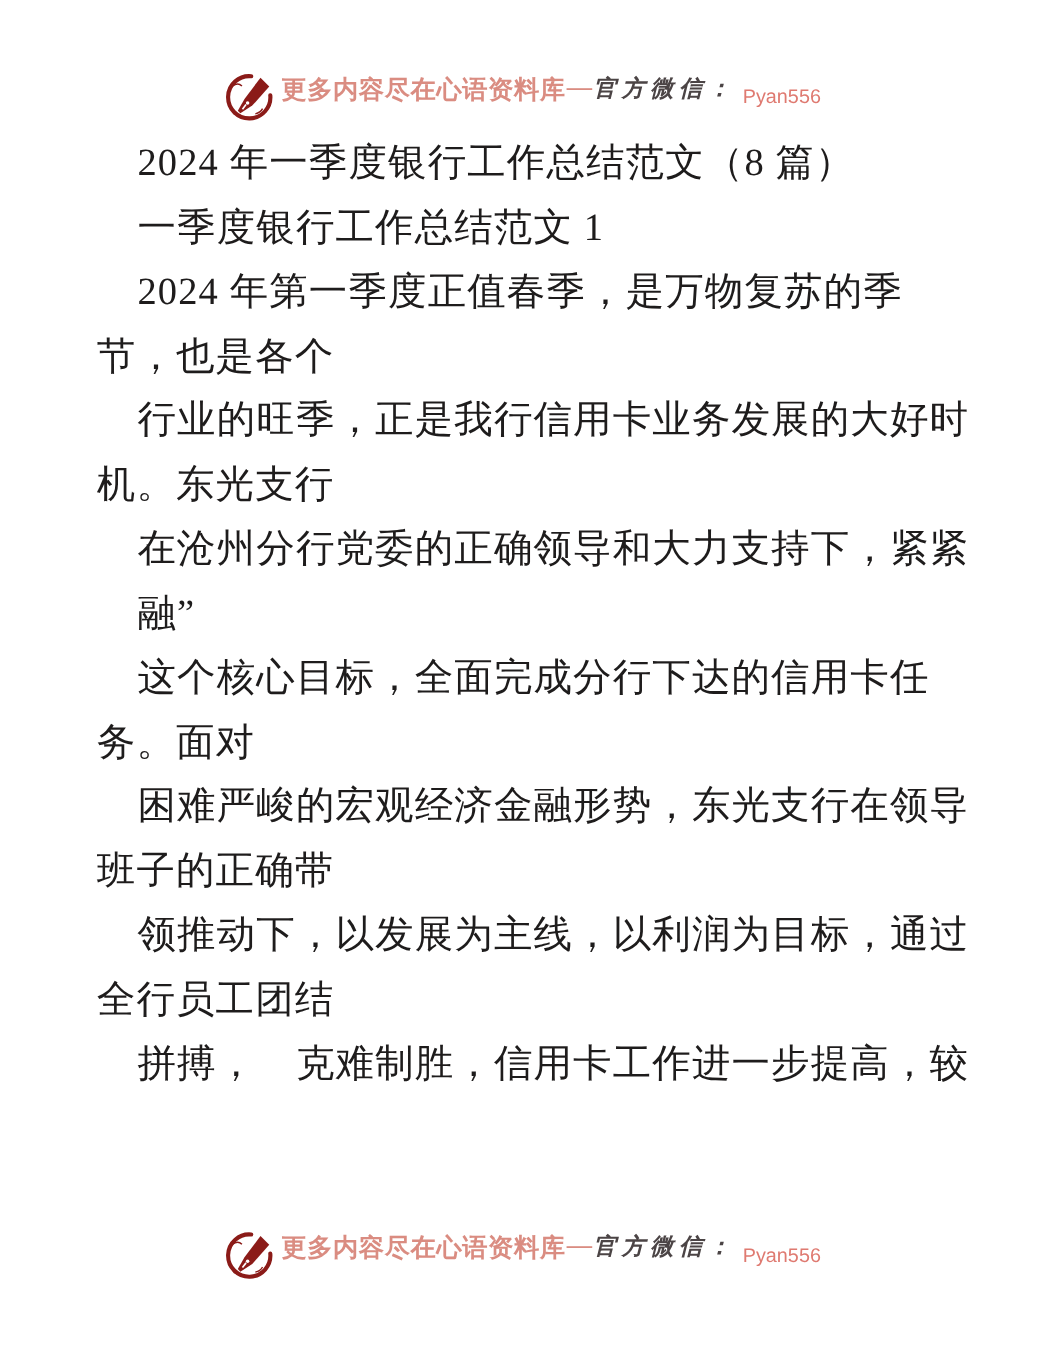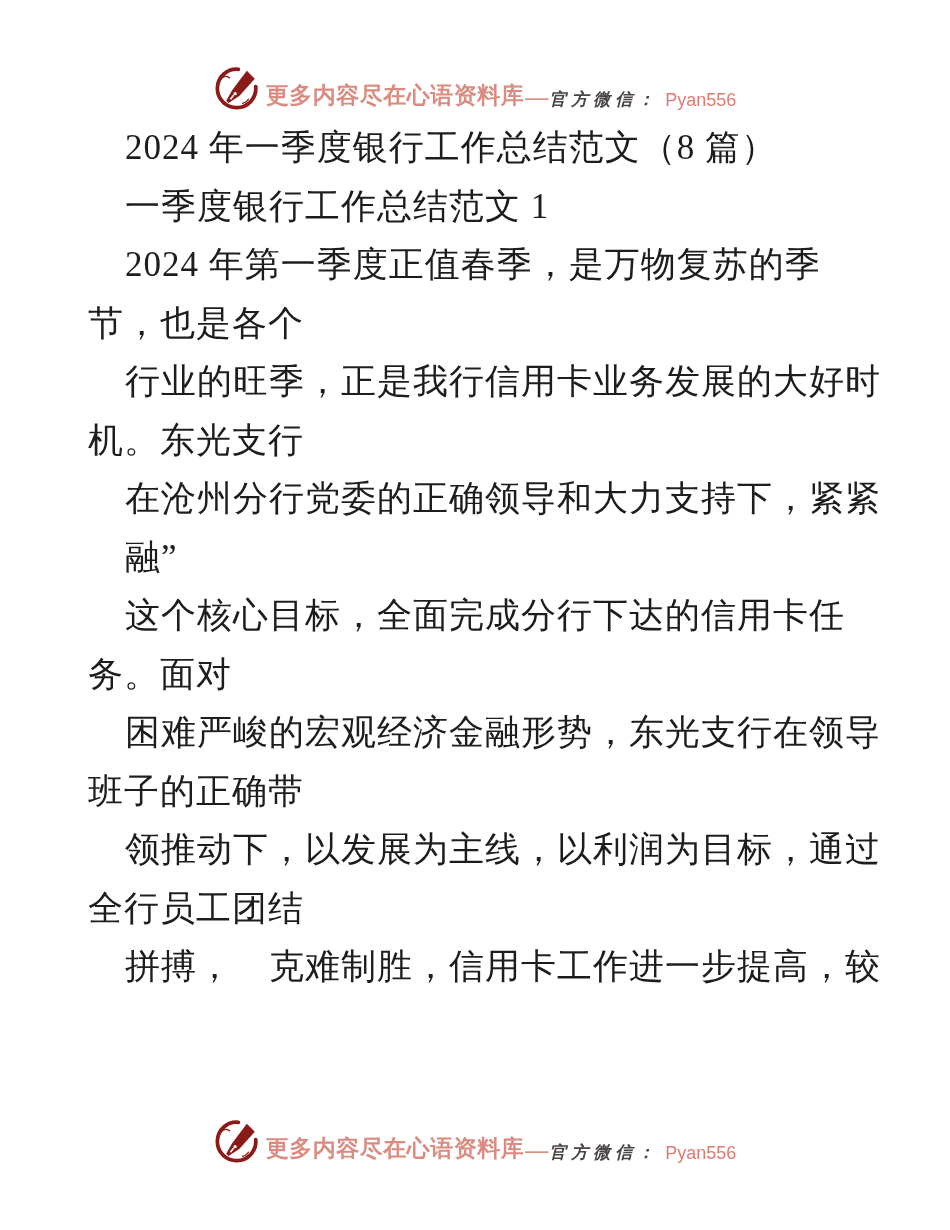--- a/index.html
+++ b/index.html
@@ -11,21 +11,21 @@
   }
   .page {
     position: relative;
     width: 950px; height: 1230px;
     background: #ffffff;
   }
   .watermark {
     position: absolute;
     left: 0; right: 0;
     display: flex;
-    align-items: flex-end;
+    align-items: flex-start;
     justify-content: center;
     white-space: nowrap;
   }
   .watermark.header { top: 66px; }
   .watermark.footer { top: 1119px; }
   .logo { display: inline-block; margin-right: 7px; }
   .logo svg { width: 45px; height: 45px; display: block; }
   .brand {
     color: var(--brand-color);
     font-weight: bold;
@@ -33,21 +33,21 @@
     letter-spacing: 0.5px;
   }
   .dash {
     color: var(--brand-color);
     font-weight: bold;
     font-size: 23px;
     margin: 0 1px;
   }
   .wechat-label {
     color: var(--label-color);
-    font-size: 17px;
+    font-size: 21px;
     font-weight: bold;
     font-style: italic;
     letter-spacing: 5px;
     font-family: "DejaVu Serif", serif;
   }
   .wechat-id {
     color: var(--wid-color);
     font-size: 18px;
     font-family: Liberation Sans, sans-serif;
     margin-left: 6px;

